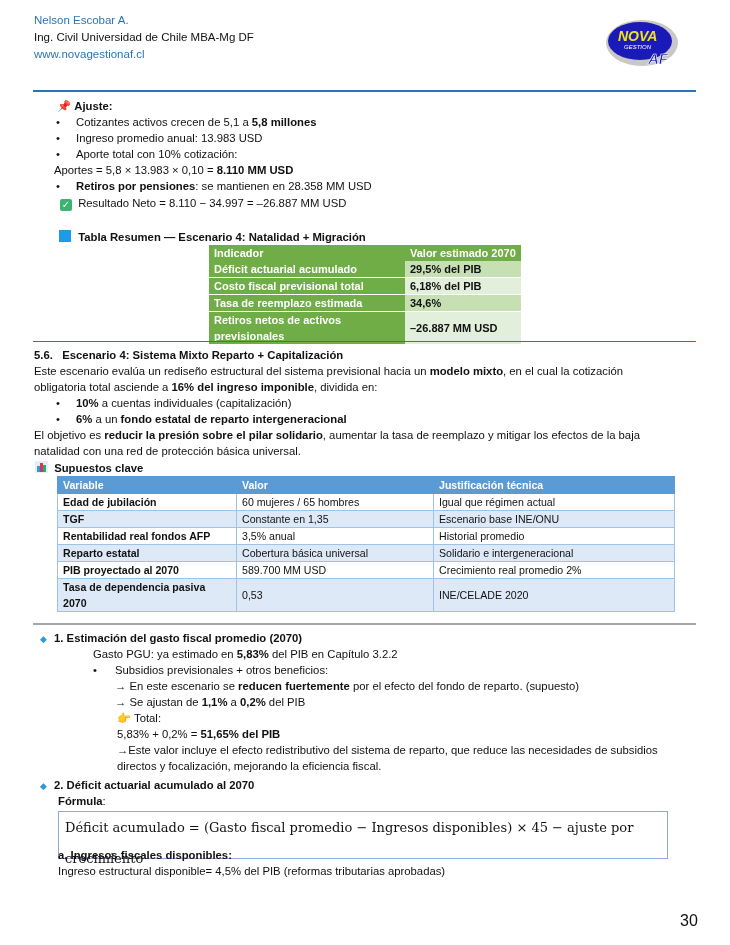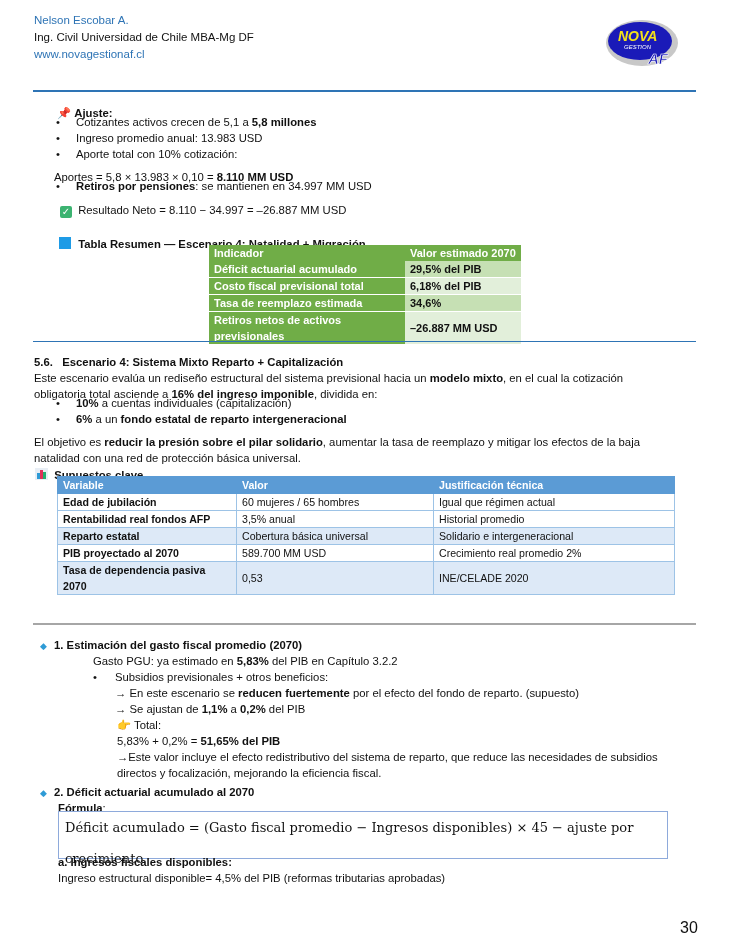--- a/index.html
+++ b/index.html
@@ -3,21 +3,21 @@
 <meta charset="utf-8">
 <style>
   html,body{margin:0;padding:0;background:#fff;}
   body{width:730px;height:945px;position:relative;overflow:hidden;
        font-family:"Liberation Sans","DejaVu Sans",sans-serif;font-size:11.3px;color:#111;line-height:16px;}
   .hdr{position:absolute;left:34px;top:12px;}
   .hdr div{line-height:17px;font-size:11.5px;}
   .blue{color:#2e74b5;}
   .logo{position:absolute;left:604px;top:18px;width:78px;height:52px;text-align:center;}
   .rule{position:absolute;left:33px;width:663px;}
-  .abs{position:absolute;margin-top:7px;}
+  .abs{position:absolute;}
   b{font-weight:bold;}
   .bul{position:absolute;left:58px;}
   .bul::before{content:"•";position:absolute;left:-2px;}
   .bul span.t{margin-left:18px;}
   table{border-collapse:collapse;}
   .gtab{position:absolute;left:209px;top:245px;width:312px;}
   .gtab td{height:16px;padding:0 5px;font-size:11px;}
   .gtab .h td{background:#70ad47;color:#fff;font-weight:bold;}
   .gtab td.k{background:#70ad47;color:#fff;font-weight:bold;width:186px;border-bottom:1px solid #fff;}
   .gtab td.v{font-weight:bold;border-bottom:1px solid #fff;}
@@ -53,21 +53,21 @@
 <div class="rule" style="top:90px;border-top:2px solid #2e74b5;"></div>
 
 <div class="abs" style="left:57px;top:98px;">
   <span style="color:#d9262c;">📌</span>
   <b>Ajuste:</b>
 </div>
 <div class="bul" style="top:114px;"><span class="t"><span>Cotizantes activos crecen de 5,1 a </span><b>5,8 millones</b></span></div>
 <div class="bul" style="top:130px;"><span class="t">Ingreso promedio anual: 13.983 USD</span></div>
 <div class="bul" style="top:146px;"><span class="t">Aporte total con 10% cotización:</span></div>
 <div class="abs" style="left:54px;top:162px;"><span>Aportes = 5,8 × 13.983 × 0,10 = </span><b>8.110 MM USD</b></div>
-<div class="bul" style="top:178px;"><span class="t"><b>Retiros por pensiones</b><span>: se mantienen en 34.997 MM USD</span></span></div>
+<div class="bul" style="top:178px;"><span class="t"><b>Retiros por pensiones</b><span>: se mantienen en 28.358 MM USD</span></span></div>
 <div class="abs" style="left:60px;top:195px;">
   <span style="display:inline-block;width:12px;height:12px;background:#3cb371;border-radius:2px;color:#fff;font-size:10px;line-height:12px;text-align:center;vertical-align:-1px;">✓</span>
   <span style="margin-left:3px;">Resultado Neto = 8.110 − 34.997 = –26.887 MM USD</span>
 </div>
 
 <div class="abs" style="left:59px;top:229px;">
   <span style="display:inline-block;width:12px;height:12px;background:#1e9be6;vertical-align:-1px;"></span>
   <b style="margin-left:4px;">Tabla Resumen — Escenario 4: Natalidad + Migración</b>
 </div>
 <table class="gtab">
@@ -118,20 +118,25 @@
       <tr class="h">
     <td class="c0">Variable</td>
     <td class="c1">Valor</td>
     <td>Justificación técnica</td>
   </tr>
   <tr>
         <td class="c0">Edad de jubilación</td>
         <td class="c1">60 mujeres / 65 hombres</td>
         <td>Igual que régimen actual</td>
       </tr>
+  <tr class="alt">
+        <td class="c0">TGF</td>
+        <td class="c1">Constante en 1,35</td>
+        <td>Escenario base INE/ONU</td>
+      </tr>
   <tr>
         <td class="c0">Rentabilidad real fondos AFP</td>
         <td class="c1">3,5% anual</td>
         <td>Historial promedio</td>
       </tr>
   <tr class="alt">
         <td class="c0">Reparto estatal</td>
         <td class="c1">Cobertura básica universal</td>
         <td>Solidario e intergeneracional</td>
       </tr>

